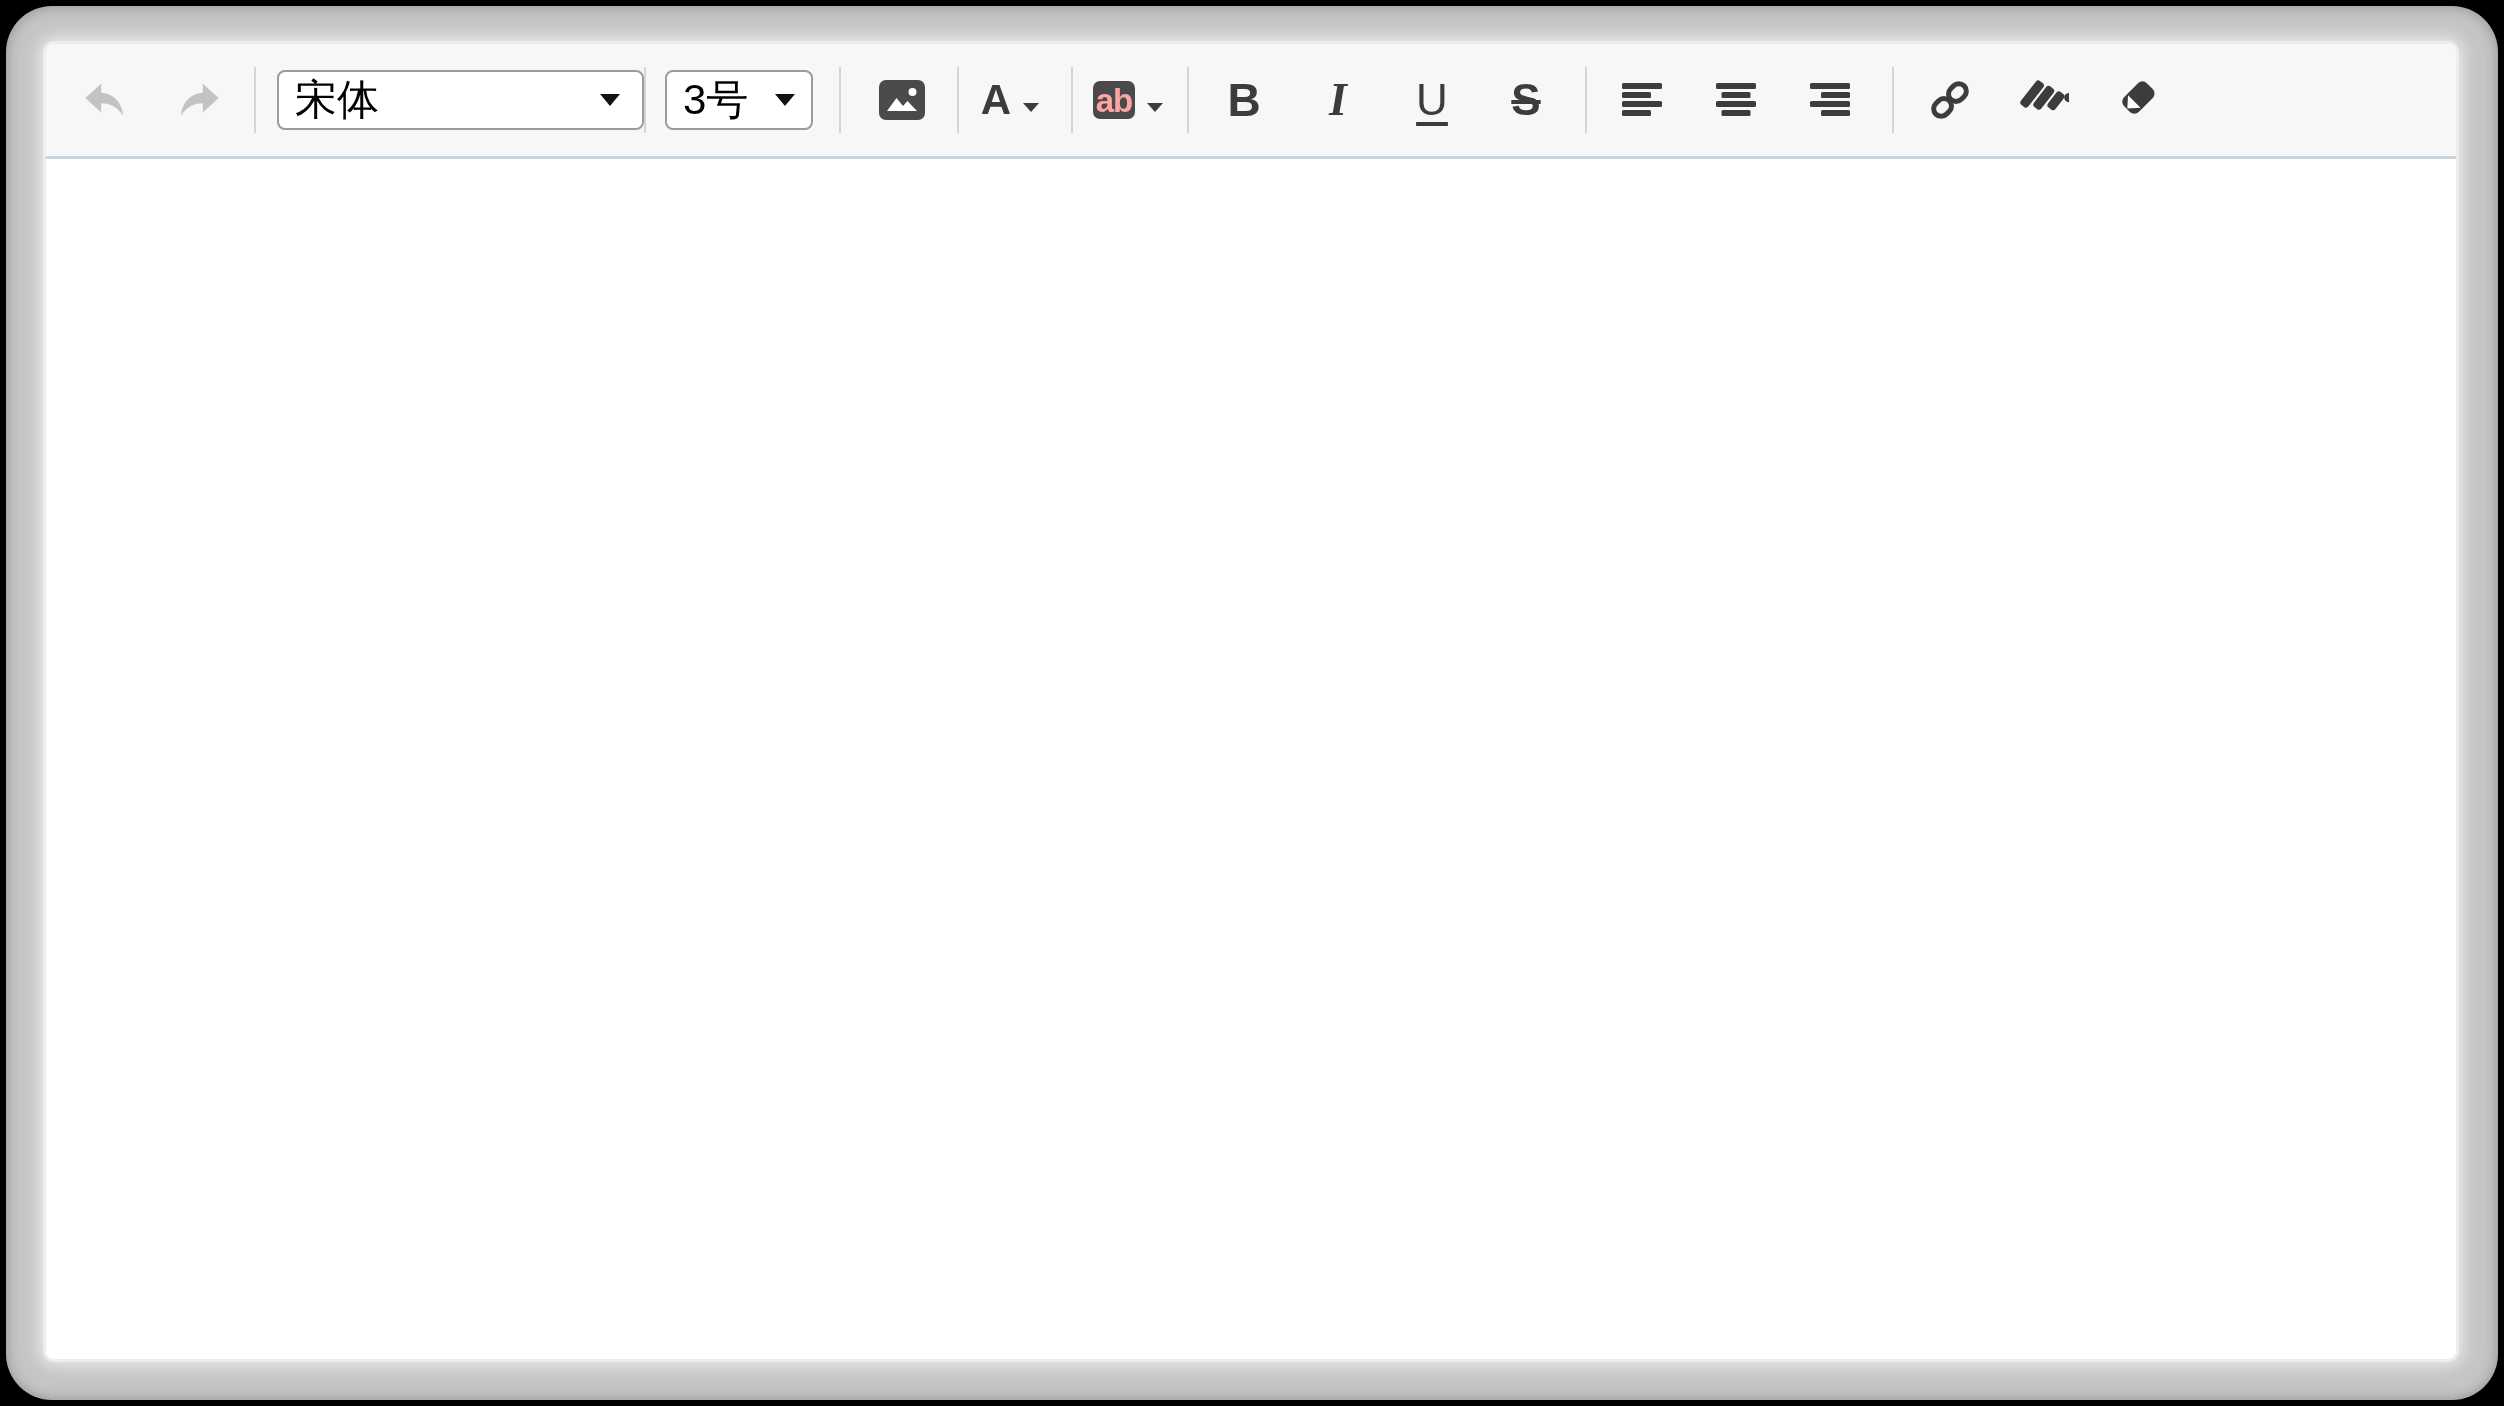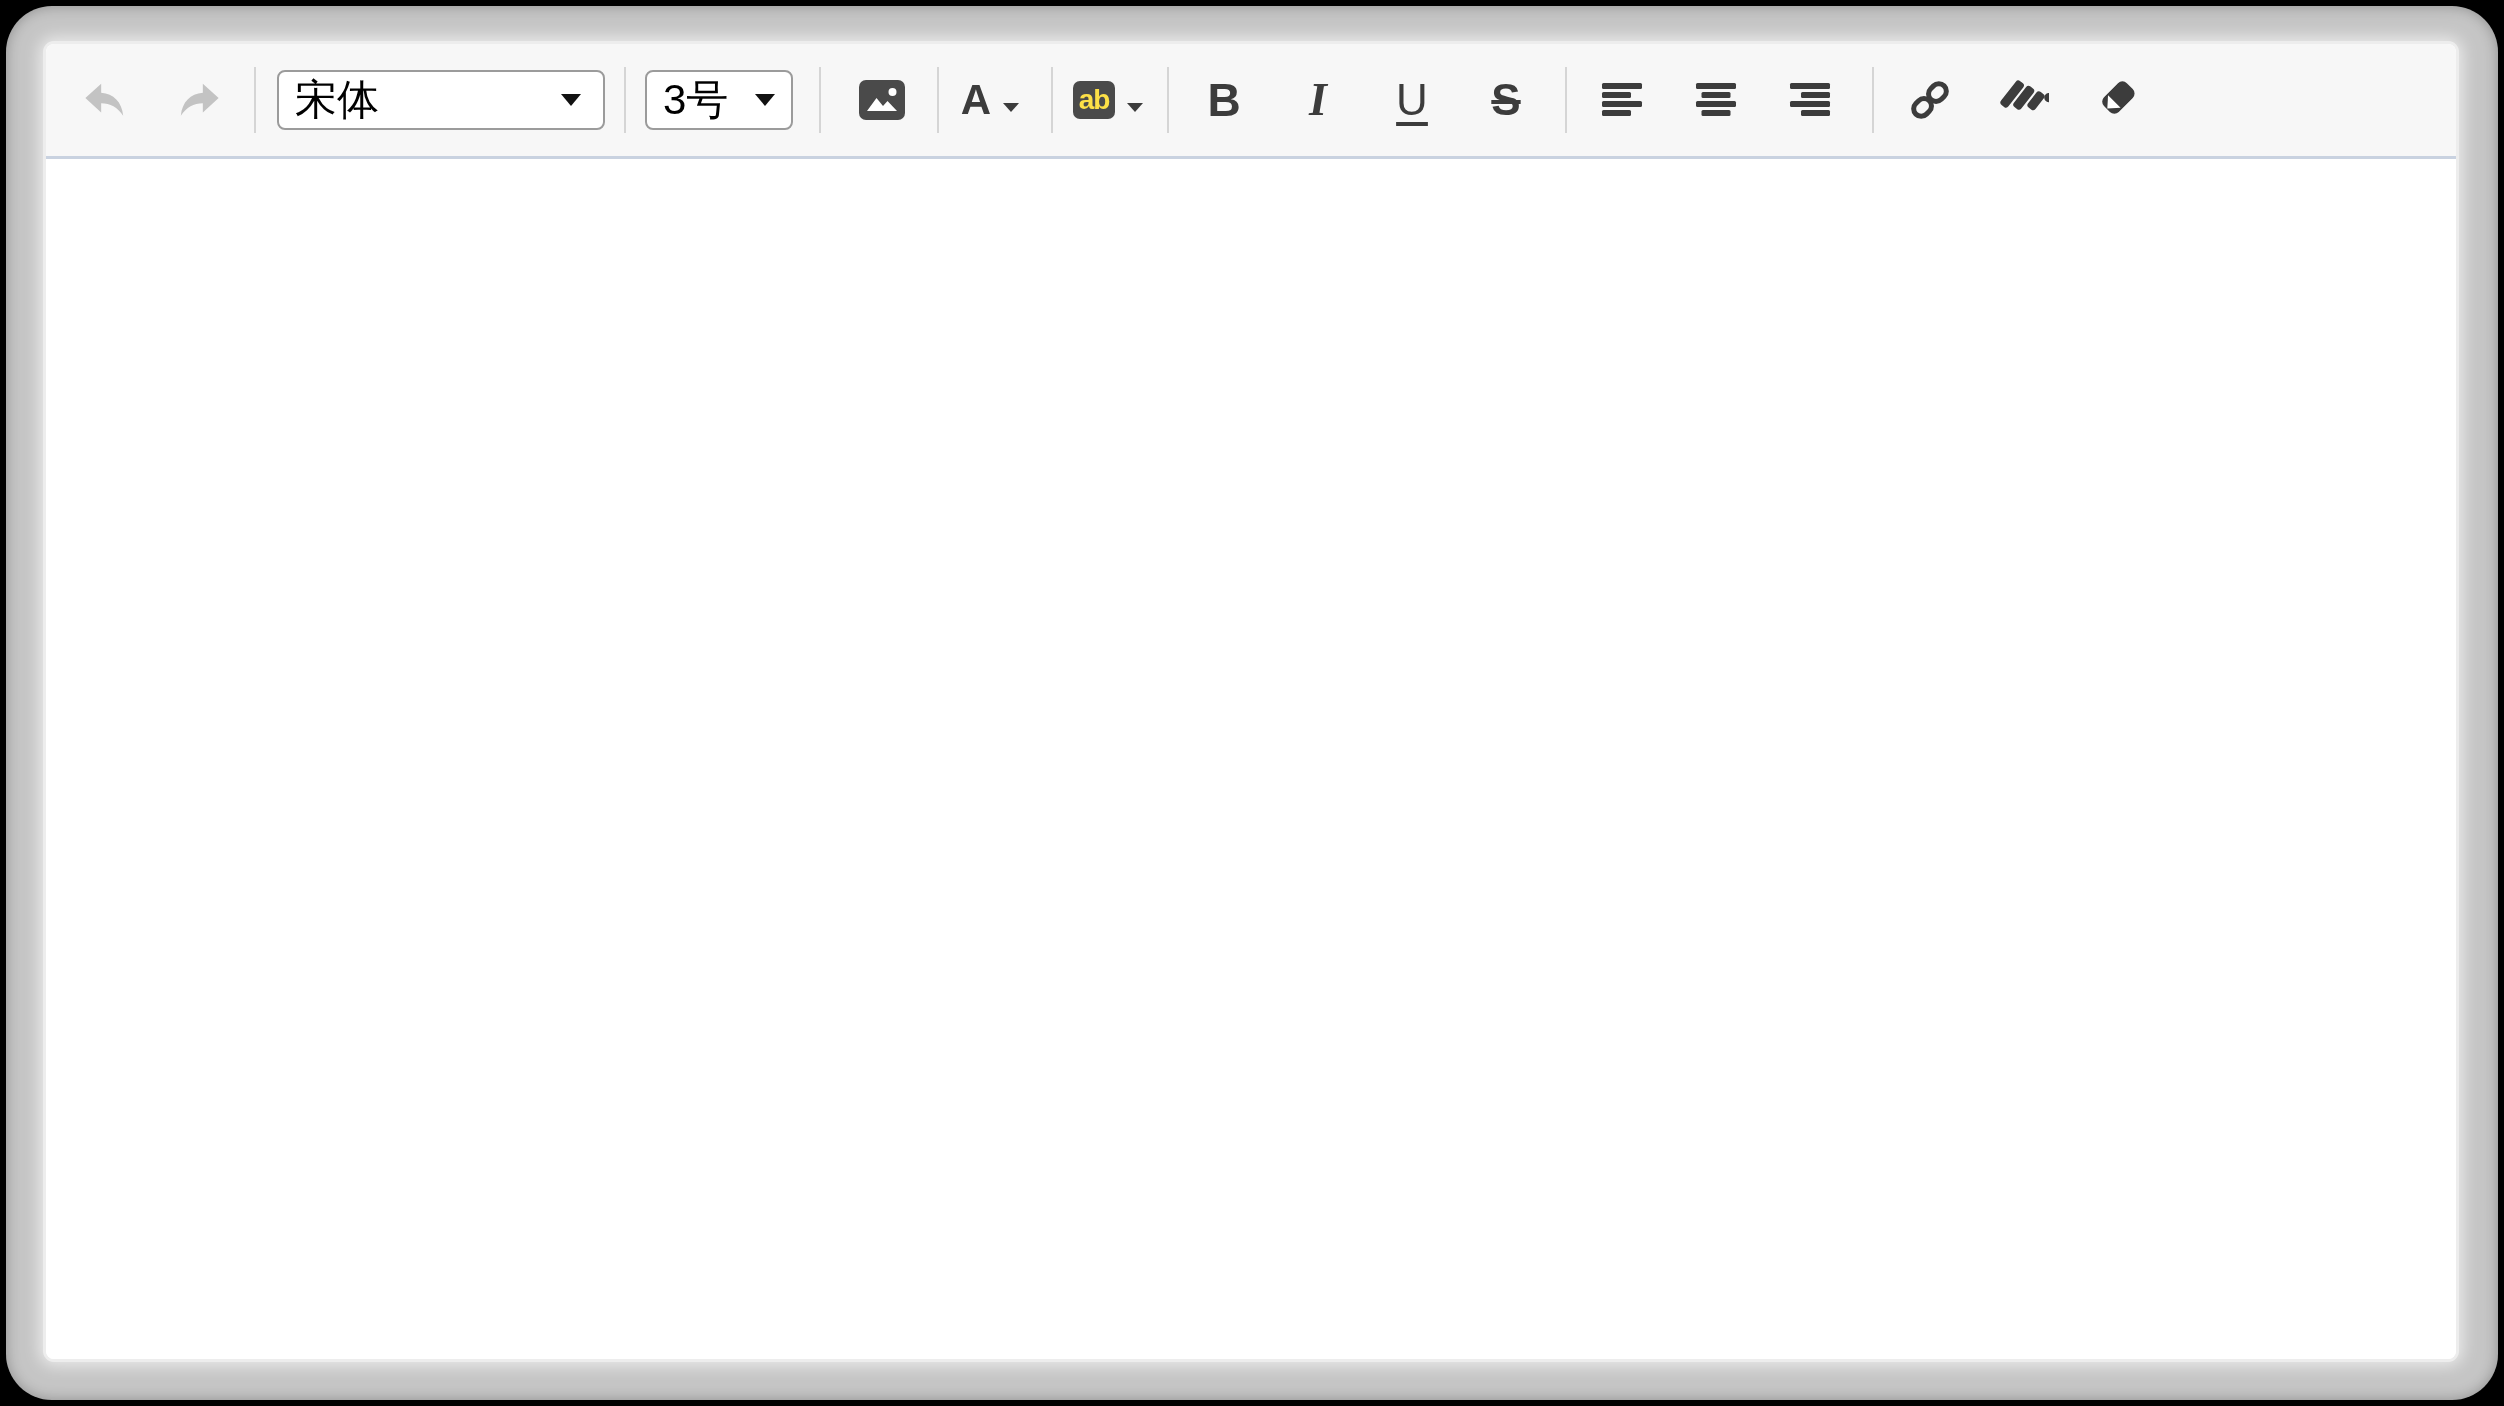--- a/index.html
+++ b/index.html
@@ -30,38 +30,38 @@
   .sep{width:2px;height:66px;background:var(--separator);flex:0 0 auto;}
   
   .sel{height:60px;background:#fff;border:2px solid var(--select_border);
     border-radius:8px;position:relative;display:flex;align-items:center;
     cursor:pointer;flex:0 0 auto;}
   .sel .sel-value{font-size:42px;color:#000;padding-left:16px;
     white-space:nowrap;overflow:hidden;}
   .sel .caret-dn{position:absolute;width:0;height:0;
     border-left:10px solid transparent;border-right:10px solid transparent;
     border-top:12px solid #121212;}
-  .sel-font{width:328px;margin-left:21px;margin-right:19px;}
+  .sel-font{width:367px;margin-left:21px;}
   .sel-font .caret-dn{right:22px;}
   .sel-size{width:148px;margin-left:19px;margin-right:26px;}
   .sel-size .caret-dn{right:16px;}
   
   .glyph{font-size:46px;font-weight:700;color:var(--icon);line-height:1;}
   .glyph-i{font-family:"Liberation Serif", serif;font-style:italic;}
   .glyph-u{font-weight:500;font-size:44px;text-decoration:underline;
     text-decoration-thickness:4px;text-underline-offset:7px;}
   .glyph-s{font-size:44px;font-weight:600;text-decoration:line-through;
     text-decoration-thickness:4px;}
   .caret-sm{width:0;height:0;margin-left:12px;margin-top:14px;
     border-left:8px solid transparent;border-right:8px solid transparent;
     border-top:9px solid var(--icon);}
   .chip{width:46px;height:40px;background:var(--chip_bg);border-radius:7px;
     display:flex;align-items:center;justify-content:center;}
   .chip-ab{width:42px;height:38px;}
-  .chip-ab span{color:#fde047;font-size:28px;font-weight:700;
+  .chip-ab span{color:#fca5a5;font-size:33px;font-weight:700;
     letter-spacing:-1px;line-height:1;}
   .fc{display:flex;align-items:center;}
   .fc .fc-a{font-size:42px;font-weight:700;color:var(--icon);line-height:1;}
   
   .m-undo{margin-left:0;}
   .sep1{margin-left:8px;margin-right:0;}
   .sep2{margin:0;}
   .sep3{margin-right:14px;}
   .sep4{margin-left:8px;margin-right:4px;}
   .sep5{margin-left:14px;margin-right:8px;}

